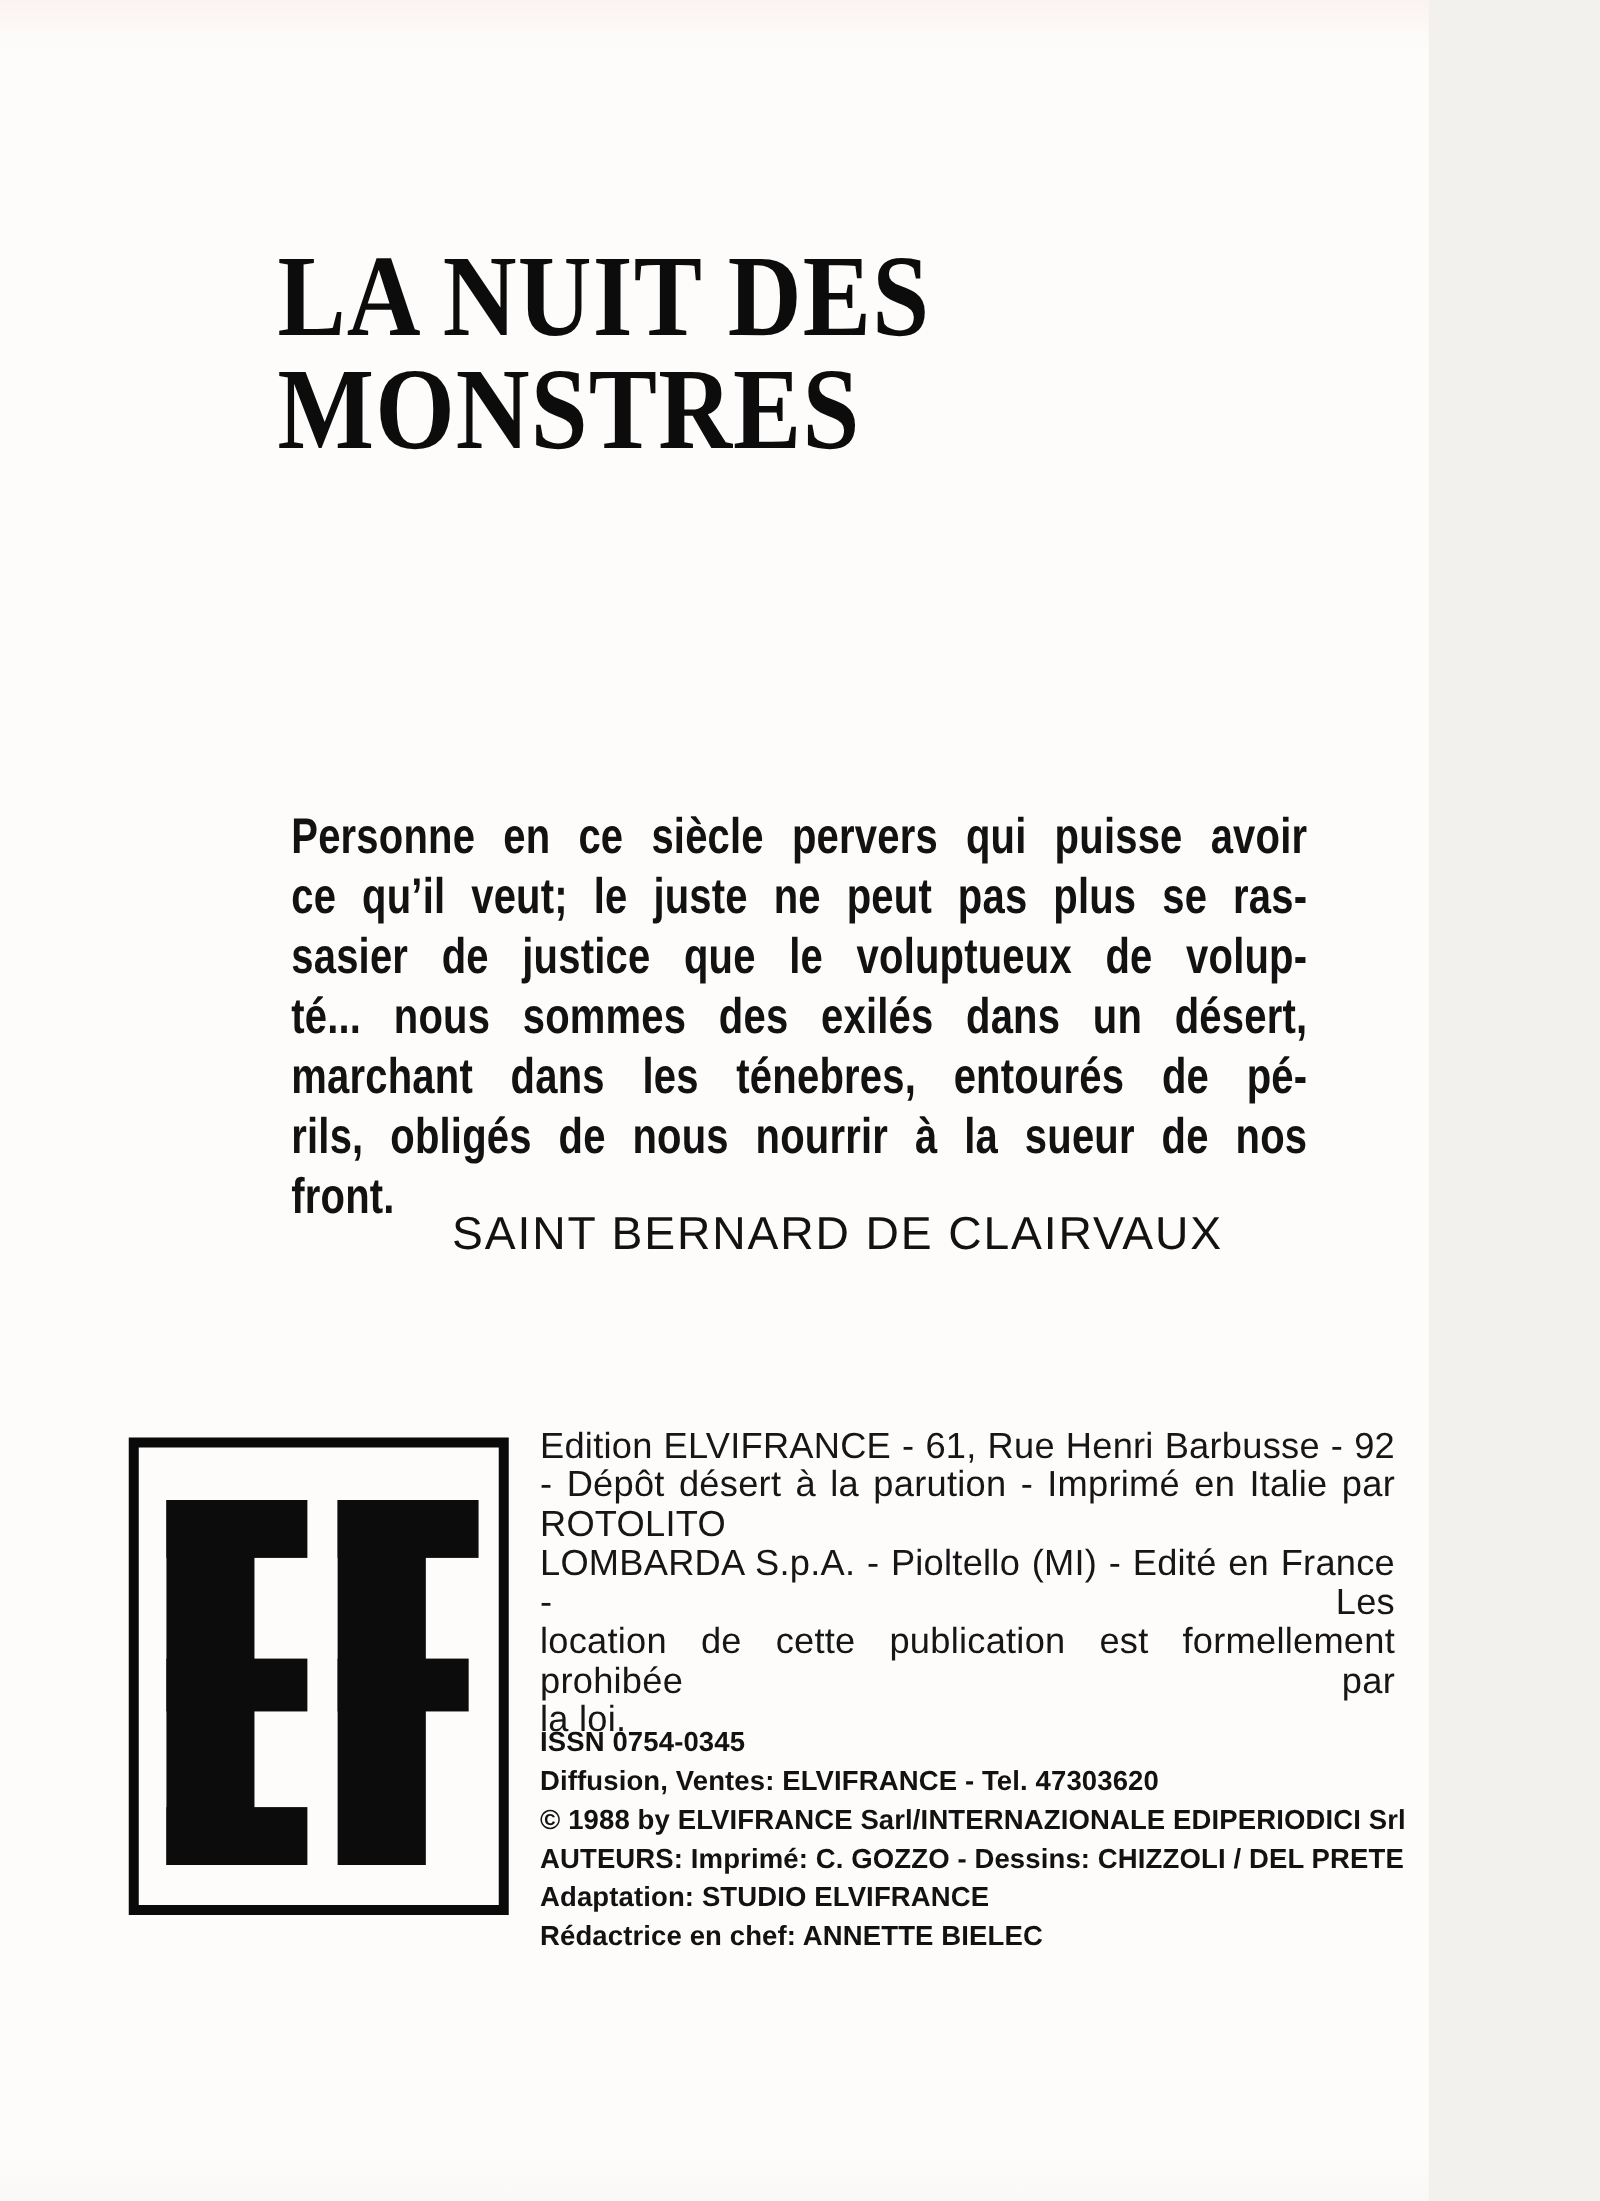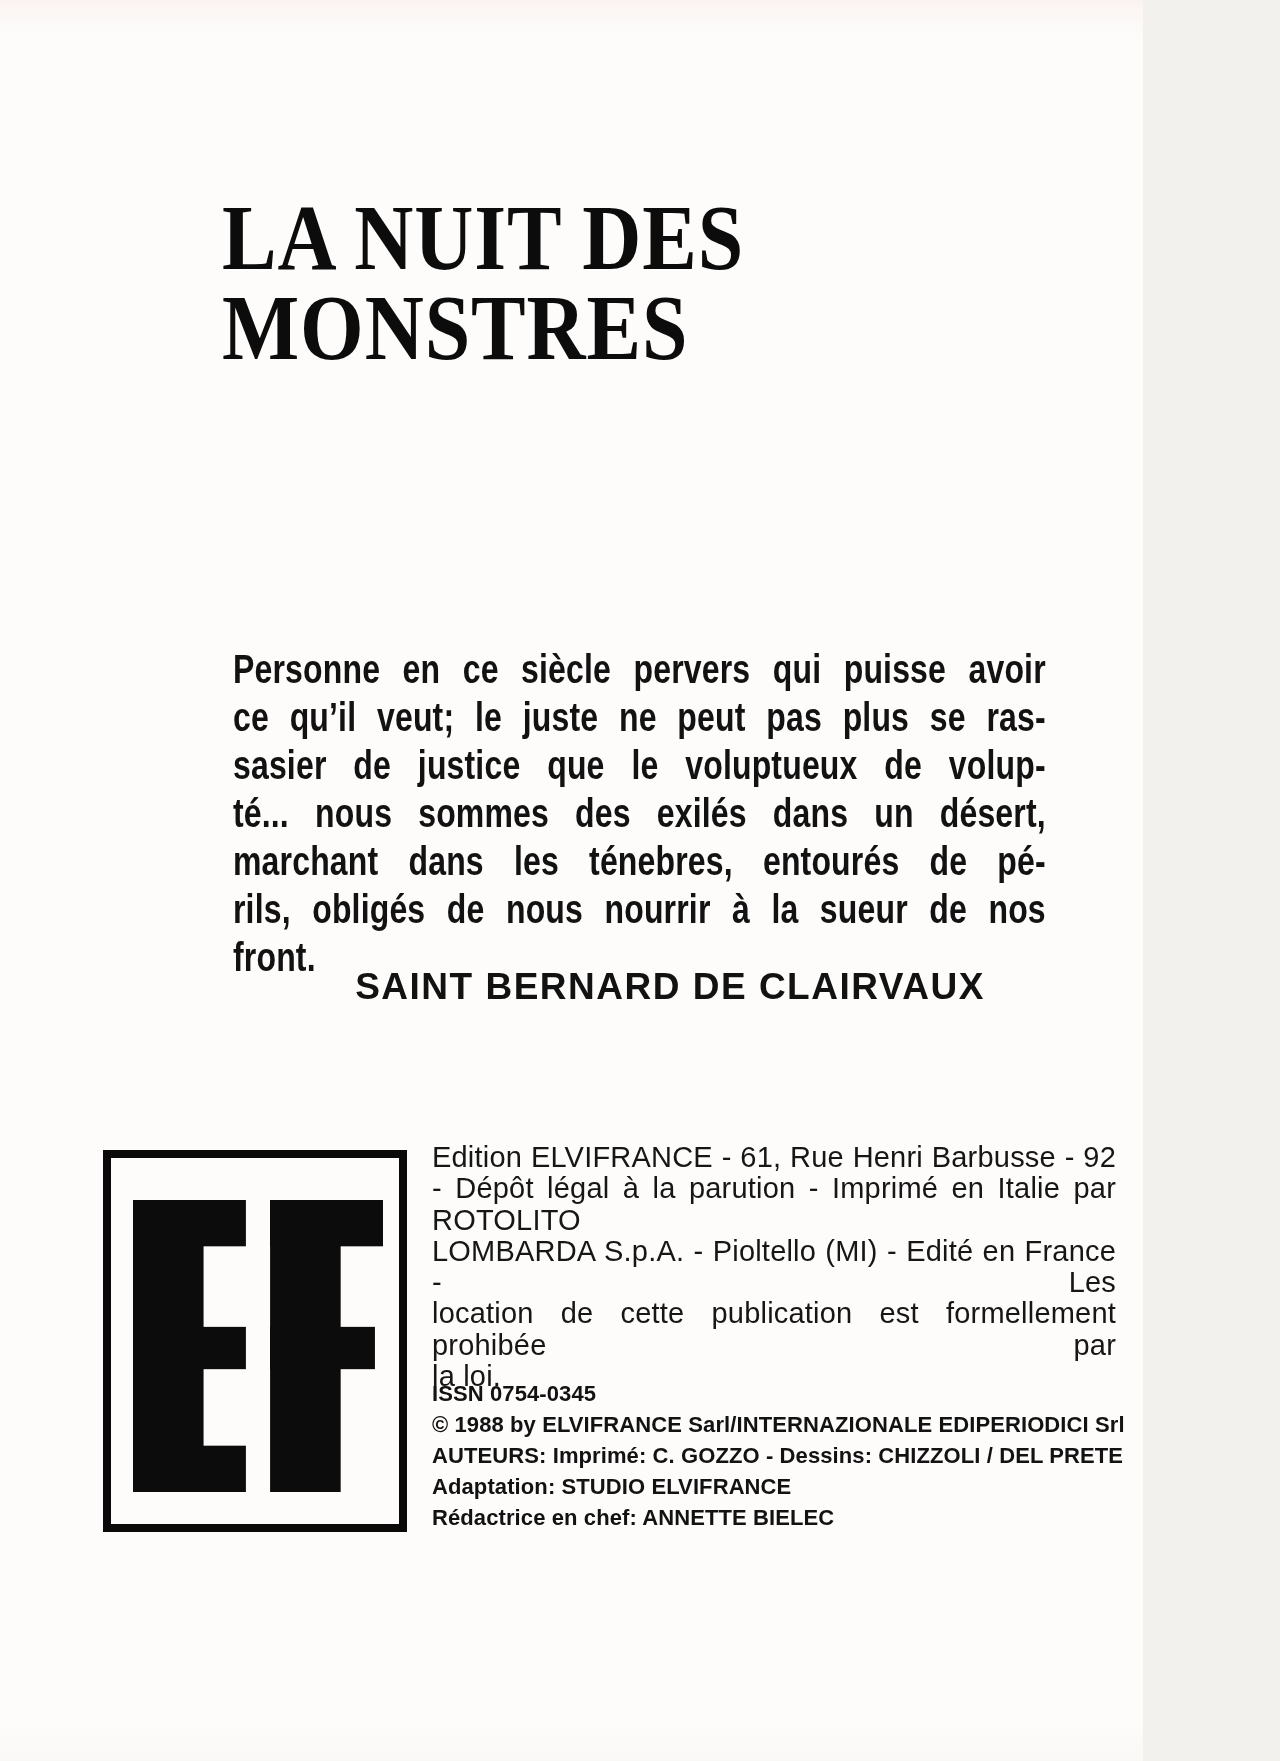--- a/index.html
+++ b/index.html
@@ -47,21 +47,21 @@
     overflow: visible;
   }
   .quote-line.last {
     text-align: left;
     text-align-last: left;
   }
   .quote-attribution {
     position: absolute; left: 280px; top: 966px;
     width: 780px;
     text-align: center;
-    font-weight: bold;
+    font-weight: normal;
     font-size: 37px;
     letter-spacing: 1.5px;
     color: #121212;
     white-space: nowrap;
   }
 
   
   .logo-box {
     position: absolute; left: 103px; top: 1150px;
     width: 304px; height: 382px;
@@ -141,27 +141,28 @@
       <rect x="0" y="244" width="112" height="46" fill="#0c0c0c"></rect>
 
       <rect x="136" y="0" width="70" height="290" fill="#0c0c0c"></rect>
       <rect x="136" y="0" width="112" height="46" fill="#0c0c0c"></rect>
       <rect x="136" y="126" width="104" height="42" fill="#0c0c0c"></rect>
     </svg>
   </div>
 
   <div class="pub-info">
     <div class="pub-line">Edition ELVIFRANCE - 61, Rue Henri Barbusse - 92</div>
-    <div class="pub-line">- Dépôt légal à la parution - Imprimé en Italie par ROTOLITO</div>
+    <div class="pub-line">- Dépôt désert à la parution - Imprimé en Italie par ROTOLITO</div>
     <div class="pub-line">LOMBARDA S.p.A. - Pioltello (MI) - Edité en France - Les</div>
     <div class="pub-line">location de cette publication est formellement prohibée par</div>
     <div class="pub-line last">la loi.</div>
   </div>
 
   <div class="credits">
     <div class="credits-line">ISSN 0754-0345</div>
+    <div class="credits-line">Diffusion, Ventes: ELVIFRANCE - Tel. 47303620</div>
     <div class="credits-line">© 1988 by ELVIFRANCE Sarl/INTERNAZIONALE EDIPERIODICI Srl</div>
     <div class="credits-line">AUTEURS: Imprimé: C. GOZZO - Dessins: CHIZZOLI / DEL PRETE</div>
     <div class="credits-line">Adaptation: STUDIO ELVIFRANCE</div>
     <div class="credits-line">Rédactrice en chef: ANNETTE BIELEC</div>
   </div>
 
 </div>
 
 </body></html>

